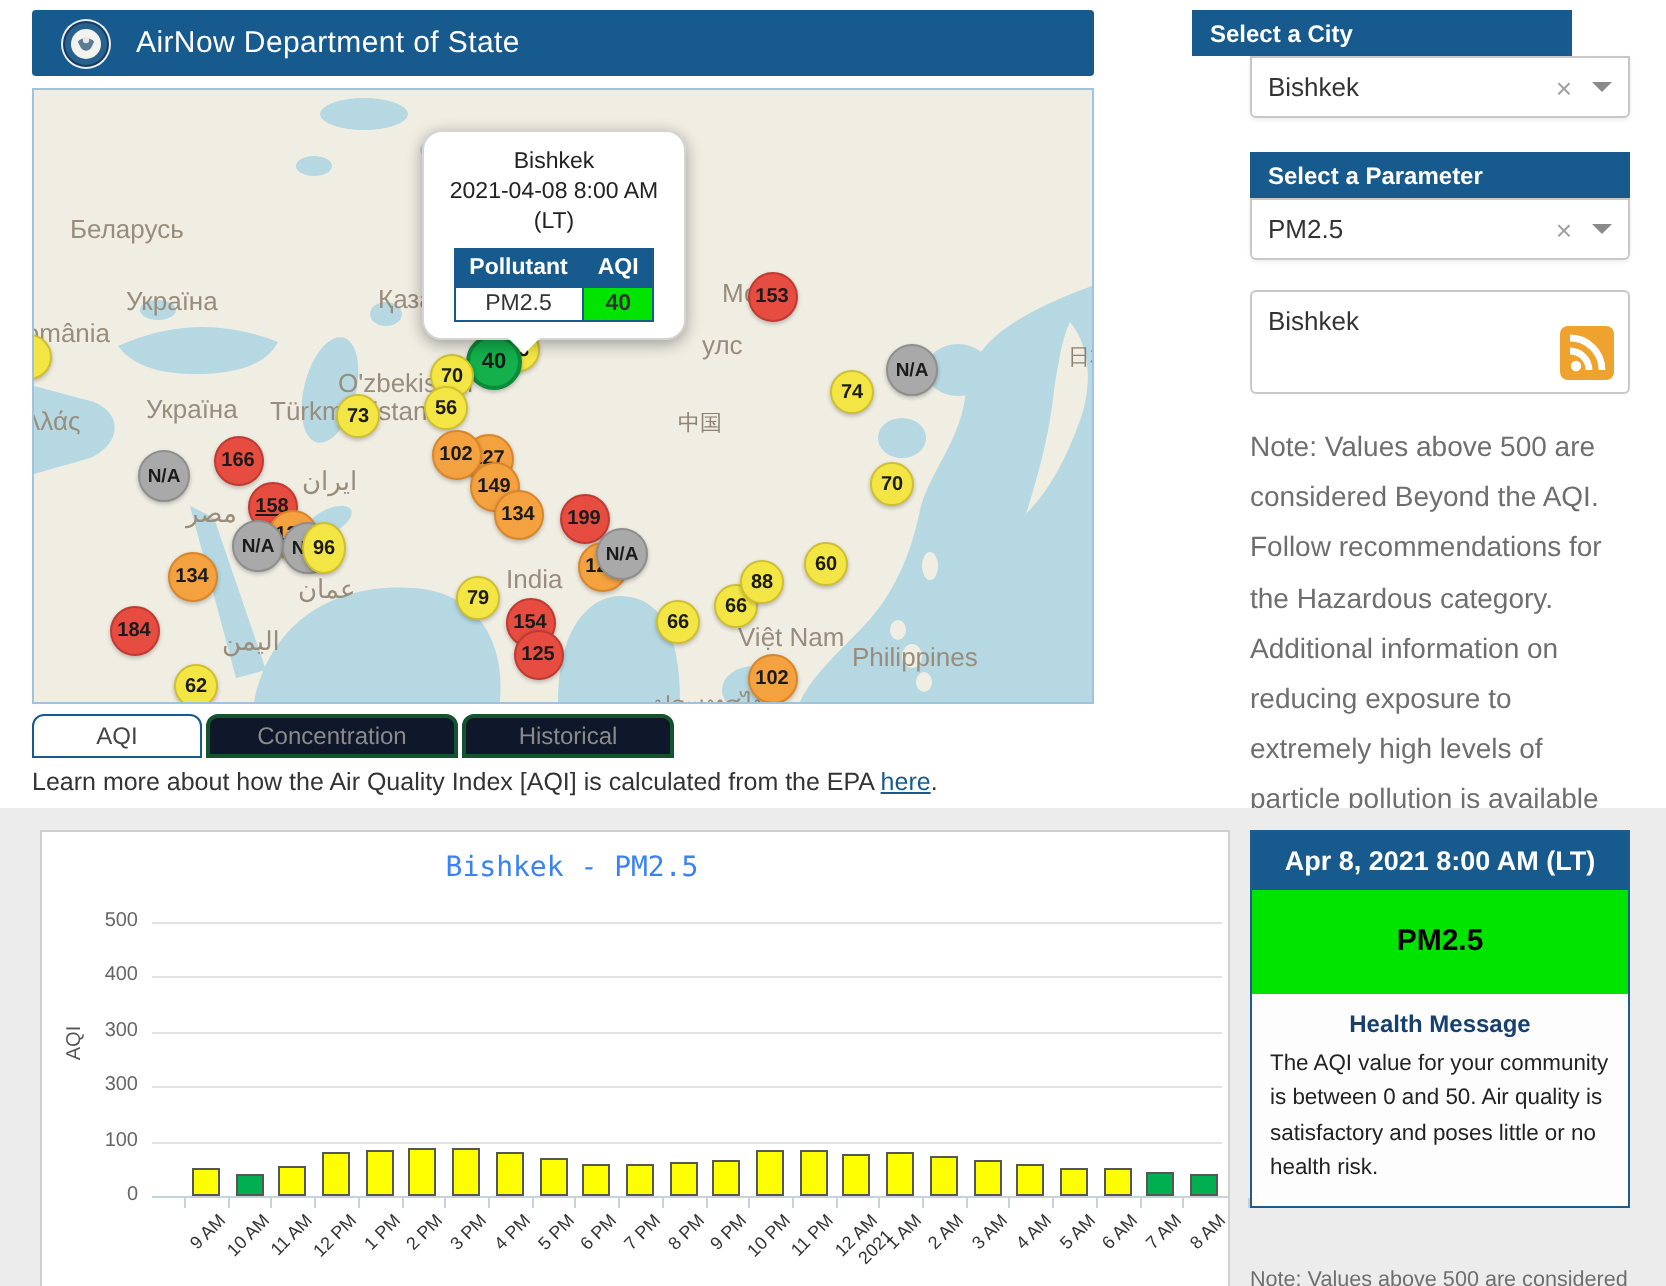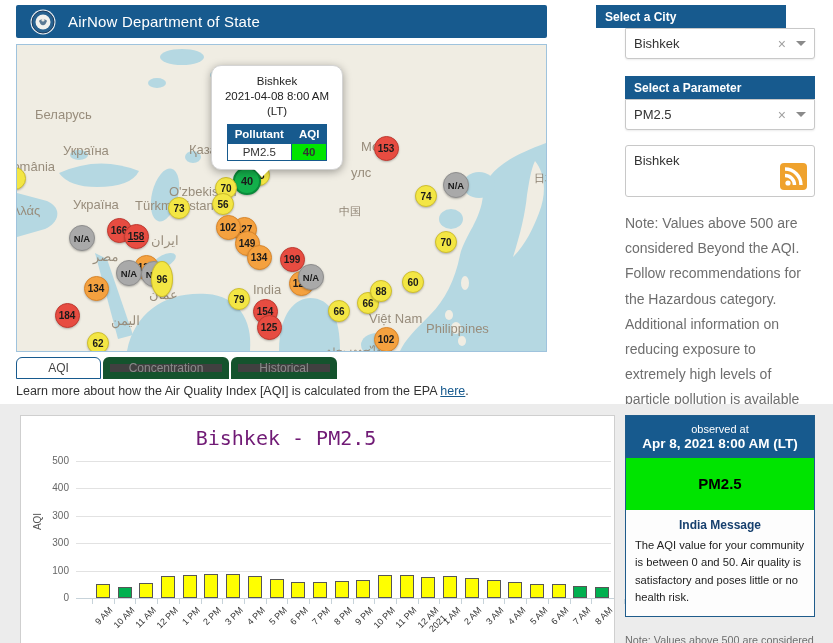--- a/index.html
+++ b/index.html
@@ -53,27 +53,27 @@
           box-sizing:border-box;padding:7px 8px;font-size:13px;color:#333}
   .rssicon{position:absolute;right:7px;bottom:6px;width:27px;height:27px;border-radius:4px;background:#efa22d}
   .note{width:192px;font-size:14px;color:#6e6e6e;line-height:1.8}
   a.lnk{color:#175a8e;text-decoration:underline;font-weight:bold}
   a.lnk2{color:#175a8e;text-decoration:underline}
 
   
   .tab{position:absolute;top:357px;height:22px;display:flex;align-items:center;justify-content:center;
        font-size:12px;border-radius:6px 6px 0 0;box-sizing:border-box;cursor:pointer}
   .tab.active{background:#fff;border:1px solid #175a8e;color:#444;z-index:2}
-  .tab.inactive{background:#404040;border:7px solid #14532d;color:#8a8a8a}
+  .tab.inactive{background:#0f172a;border:2px solid #14532d;color:#8a8a8a}
   .learn{left:16px;top:384px;font-size:12.5px;color:#333}
 
   
   .graybg{left:0;top:404px;width:833px;height:239px;background:#ececec}
   .chartpanel{left:20px;top:415px;width:595px;height:240px;background:#fff;border:1px solid #cfcfcf;box-sizing:border-box}
-  .ctitle{position:absolute;left:0;top:10px;width:530px;text-align:center;font-size:20px;color:#701a75;
+  .ctitle{position:absolute;left:0;top:10px;width:530px;text-align:center;font-size:14px;color:#3b82f6;
           font-family:"DejaVu Sans Mono",monospace}
   .gline{position:absolute;height:1px;background:#e2e2e2}
   .axisline{position:absolute;height:1px;background:#c7d3da}
   .ytick{position:absolute;width:40px;text-align:right;font-size:10px;color:#666}
   .ylab{position:absolute;left:8px;top:100px;font-size:10px;color:#555;transform:rotate(-90deg)}
   .bar{position:absolute;box-sizing:border-box;border:1px solid #565656}
   .bar.yellow{background:#ffff00}
   .bar.green{background:#00b050}
   .xtickmark{position:absolute;width:1px;height:5px;background:#c7d3da}
   .xlwrap{position:absolute;width:0;height:0}
@@ -165,25 +165,25 @@
       <div class="marker green big" style="left: 216px; top: 122px; width: 28px; height: 28px;">40</div>
       <div class="marker yellow" style="left: 198px; top: 132px; width: 22px; height: 22px;">70</div>
       <div class="marker yellow" style="left: 195px; top: 148px; width: 22px; height: 22px;">56</div>
       <div class="marker yellow" style="left: 151px; top: 152px; width: 22px; height: 22px;">73</div>
       <div class="marker red" style="left: 356.5px; top: 90.5px; width: 25px; height: 25px;">153</div>
       <div class="marker gray" style="left: 426px; top: 127px; width: 26px; height: 26px;">N/A</div>
       <div class="marker yellow" style="left: 398px; top: 140px; width: 22px; height: 22px;">74</div>
       <div class="marker yellow" style="left: 418px; top: 186px; width: 22px; height: 22px;">70</div>
       <div class="marker gray" style="left: 52px; top: 180px; width: 26px; height: 26px;">N/A</div>
       <div class="marker red" style="left: 89.5px; top: 172.5px; width: 25px; height: 25px;">166</div>
-      <div class="marker red" style="left: 106.5px; top: 179px; width: 25px; height: 25px; text-decoration: underline;">158</div>
+      <div class="marker red" style="left: 106.5px; top: 196px; width: 25px; height: 25px; text-decoration: underline;">158</div>
       <div class="marker orange" style="left: 116.5px; top: 209.5px; width: 25px; height: 25px;">136</div>
       <div class="marker gray" style="left: 99px; top: 215px; width: 26px; height: 26px;">N/A</div>
       <div class="marker gray" style="left: 124px; top: 216px; width: 26px; height: 26px;">N/A</div>
-      <div class="marker yellow" style="left: 134px; top: 216px; width: 22px; height: 36px;">96</div>
+      <div class="marker yellow" style="left: 134px; top: 216px; width: 22px; height: 26px;">96</div>
       <div class="marker orange" style="left: 66.5px; top: 230.5px; width: 25px; height: 25px;">134</div>
       <div class="marker red" style="left: 37.5px; top: 257.5px; width: 25px; height: 25px;">184</div>
       <div class="marker yellow" style="left: 70px; top: 287px; width: 22px; height: 22px;">62</div>
       <div class="marker orange" style="left: 214.5px; top: 171.5px; width: 25px; height: 25px;">127</div>
       <div class="marker orange" style="left: 198.5px; top: 169.5px; width: 25px; height: 25px;">102</div>
       <div class="marker orange" style="left: 217.5px; top: 185.5px; width: 25px; height: 25px;">149</div>
       <div class="marker orange" style="left: 229.5px; top: 199.5px; width: 25px; height: 25px;">134</div>
       <div class="marker red" style="left: 262.5px; top: 201.5px; width: 25px; height: 25px;">199</div>
       <div class="marker orange" style="left: 271.5px; top: 225.5px; width: 25px; height: 25px;">120</div>
       <div class="marker gray" style="left: 281px; top: 219px; width: 26px; height: 26px;">N/A</div>
@@ -435,24 +435,23 @@
         <div class="xlbl">
           <div>8 AM</div>
         </div>
       </div>
       <div class="xtickmark" style="left: 602.854px; top: 183px;"></div>
     </div>
 </div>
 
 <div class="abs cond">
   <div class="condhead">
-    <div class="o">observed at</div>
     <div class="d">Apr 8, 2021 8:00 AM (LT)</div>
   </div>
   <div class="condgreen">
     <div>PM2.5</div>
   </div>
   <div class="condhealth">
-    <div class="ht">India Message</div>
+    <div class="ht">Health Message</div>
     <div class="hb">The AQI value for your community is between 0 and 50. Air quality is satisfactory and poses little or no health risk.</div>
   </div>
 </div>
 <div class="abs clipnote">Note: Values above 500 are considered Beyond</div>
 
 </body></html>

